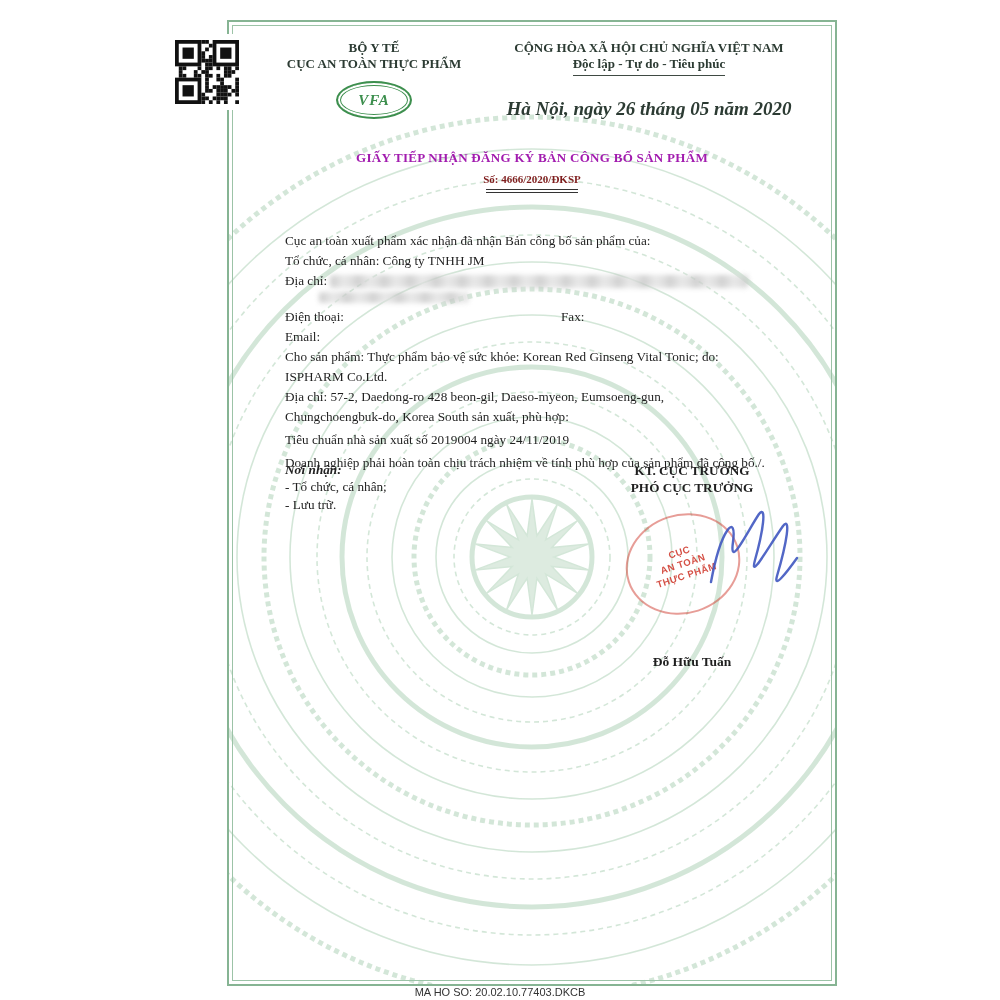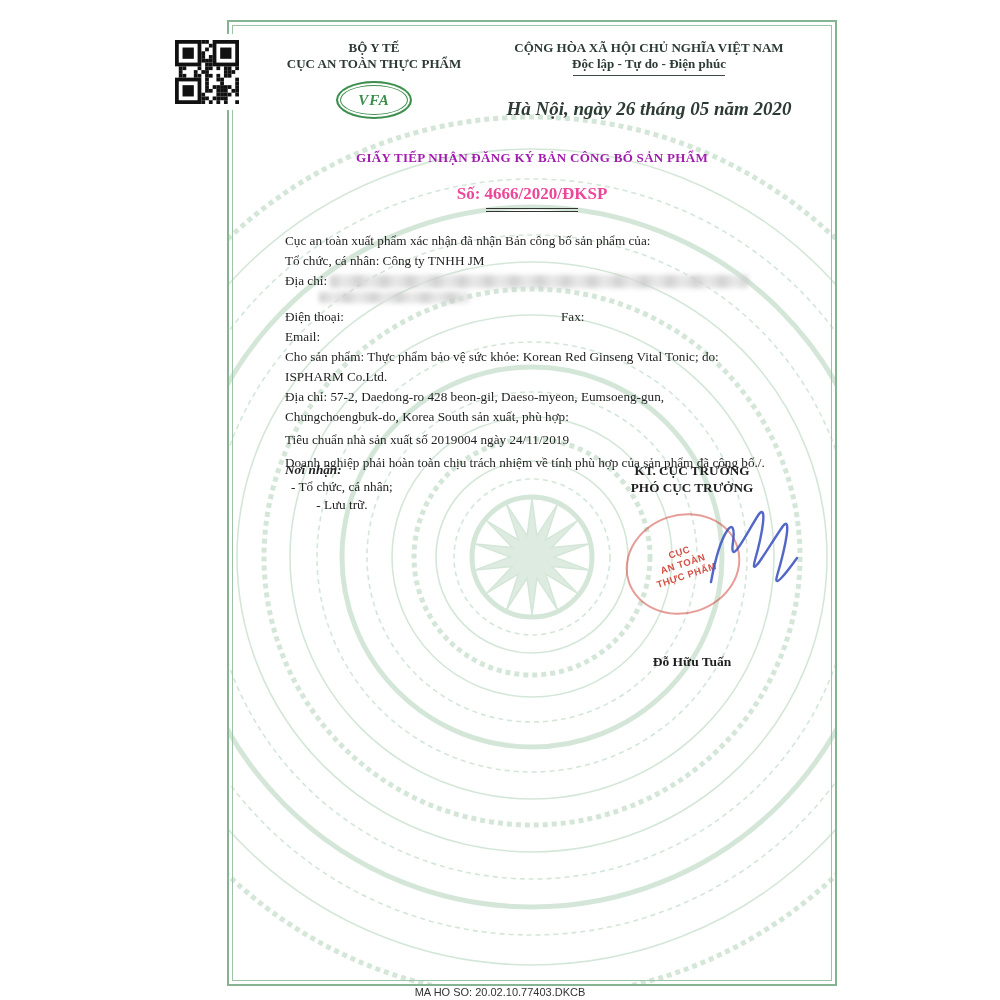--- a/index.html
+++ b/index.html
@@ -26,40 +26,40 @@
   .h13b{font-size:13px;font-weight:bold;color:#2c3b33;}
   .motto-rule{width:152px;margin:3px auto 0;border-top:1px solid #3f4a43;}
   .dateline{font-size:19px;font-weight:bold;font-style:italic;margin-top:22px;color:#2c3b33;}
   .vfa{width:72px;height:34px;margin:9px auto 0;border:2px solid #3d8f4e;border-radius:50%;
        display:flex;align-items:center;justify-content:center;box-shadow:inset 0 0 0 2px #fff, inset 0 0 0 3px #3d8f4e;text-align:right;}
   .vfa span{font-style:italic;font-weight:bold;font-size:15px;color:#3d8f4e;letter-spacing:1px;}
 
   
   .title-wrap{position:absolute;left:0;top:128px;width:100%;text-align:center;z-index:3;}
   .doc-title{font-size:13px;font-weight:bold;color:#a21caf;letter-spacing:.3px;}
-  .doc-no{font-size:17px;font-weight:600;margin-top:18px;color:#ec4899;}
+  .doc-no{font-size:11px;font-weight:600;margin-top:7px;color:#7f1d1d;}
   .dbl-rule{width:92px;margin:4px auto 0;border-top:1.5px solid #333;}
   .dbl-rule2{width:92px;margin:2px auto 0;border-top:1.5px solid #333;}
 
   
   .body-text{position:absolute;left:56px;top:210px;width:512px;font-size:13.2px;
              line-height:1.36;color:#1f1f1f;z-index:3;}
   .body-text p{margin:0 0 2px 0;}
   .redact{display:inline-block;vertical-align:middle;height:13px;border-radius:3px;
           background:repeating-linear-gradient(90deg,#bdbdbd 0,#e2e2e2 14px,#cccccc 26px);
           filter:blur(2.5px);opacity:.75;}
   .redact.blob{display:block;height:11px;margin:2px 0 4px 34px;}
   .phone-row{position:relative;}
   .fax-label{position:absolute;left:276px;top:0;}
   .gap-top{margin-top:5px !important;}
 
   
   .noi-nhan{position:absolute;left:56px;top:440px;z-index:3;font-size:13.2px;}
   .noi-nhan .head{font-weight:bold;font-style:italic;}
-  .noi-nhan .item{margin-left:6px;line-height:1.35;text-align:center;}
+  .noi-nhan .item{line-height:1.35;}
   .signer{position:absolute;left:353px;top:440px;width:220px;text-align:center;z-index:3;
           font-size:13.2px;font-weight:bold;color:#1f1f1f;line-height:1.3;}
   .signer-name{position:absolute;left:383px;top:590px;width:160px;text-align:center;
                font-size:13.5px;font-weight:bold;z-index:4;color:#1f1f1f;margin-top:42px;}
 
   
   .stamp{position:absolute;left:396px;top:492px;width:112px;height:96px;z-index:3;
          transform:rotate(-18deg);display:flex;flex-direction:column;align-items:center;
          justify-content:center;border:2px solid rgba(208,60,48,.5);border-radius:50%;}
   .stamp div{color:#d03c30;font-weight:bold;font-size:9.5px;letter-spacing:.5px;
@@ -193,21 +193,21 @@
     <div class="hdr-left">
       <div class="h13b">BỘ Y TẾ</div>
       <div class="h13b">CỤC AN TOÀN THỰC PHẨM</div>
       <div class="vfa">
         <span>VFA</span>
       </div>
     </div>
 
     <div class="hdr-right">
       <div class="h13b">CỘNG HÒA XÃ HỘI CHỦ NGHĨA VIỆT NAM</div>
-      <div class="h13b">Độc lập - Tự do - Điện phúc</div>
+      <div class="h13b">Độc lập - Tự do - Tiêu phúc</div>
       <div class="motto-rule"></div>
       <div class="dateline">Hà Nội, ngày 26 tháng 05 năm 2020</div>
     </div>
 
     <div class="title-wrap">
       <div class="doc-title">GIẤY TIẾP NHẬN ĐĂNG KÝ BẢN CÔNG BỐ SẢN PHẨM</div>
       <div class="doc-no">Số: 4666/2020/ĐKSP</div>
       <div class="dbl-rule"></div>
       <div class="dbl-rule2"></div>
     </div>

